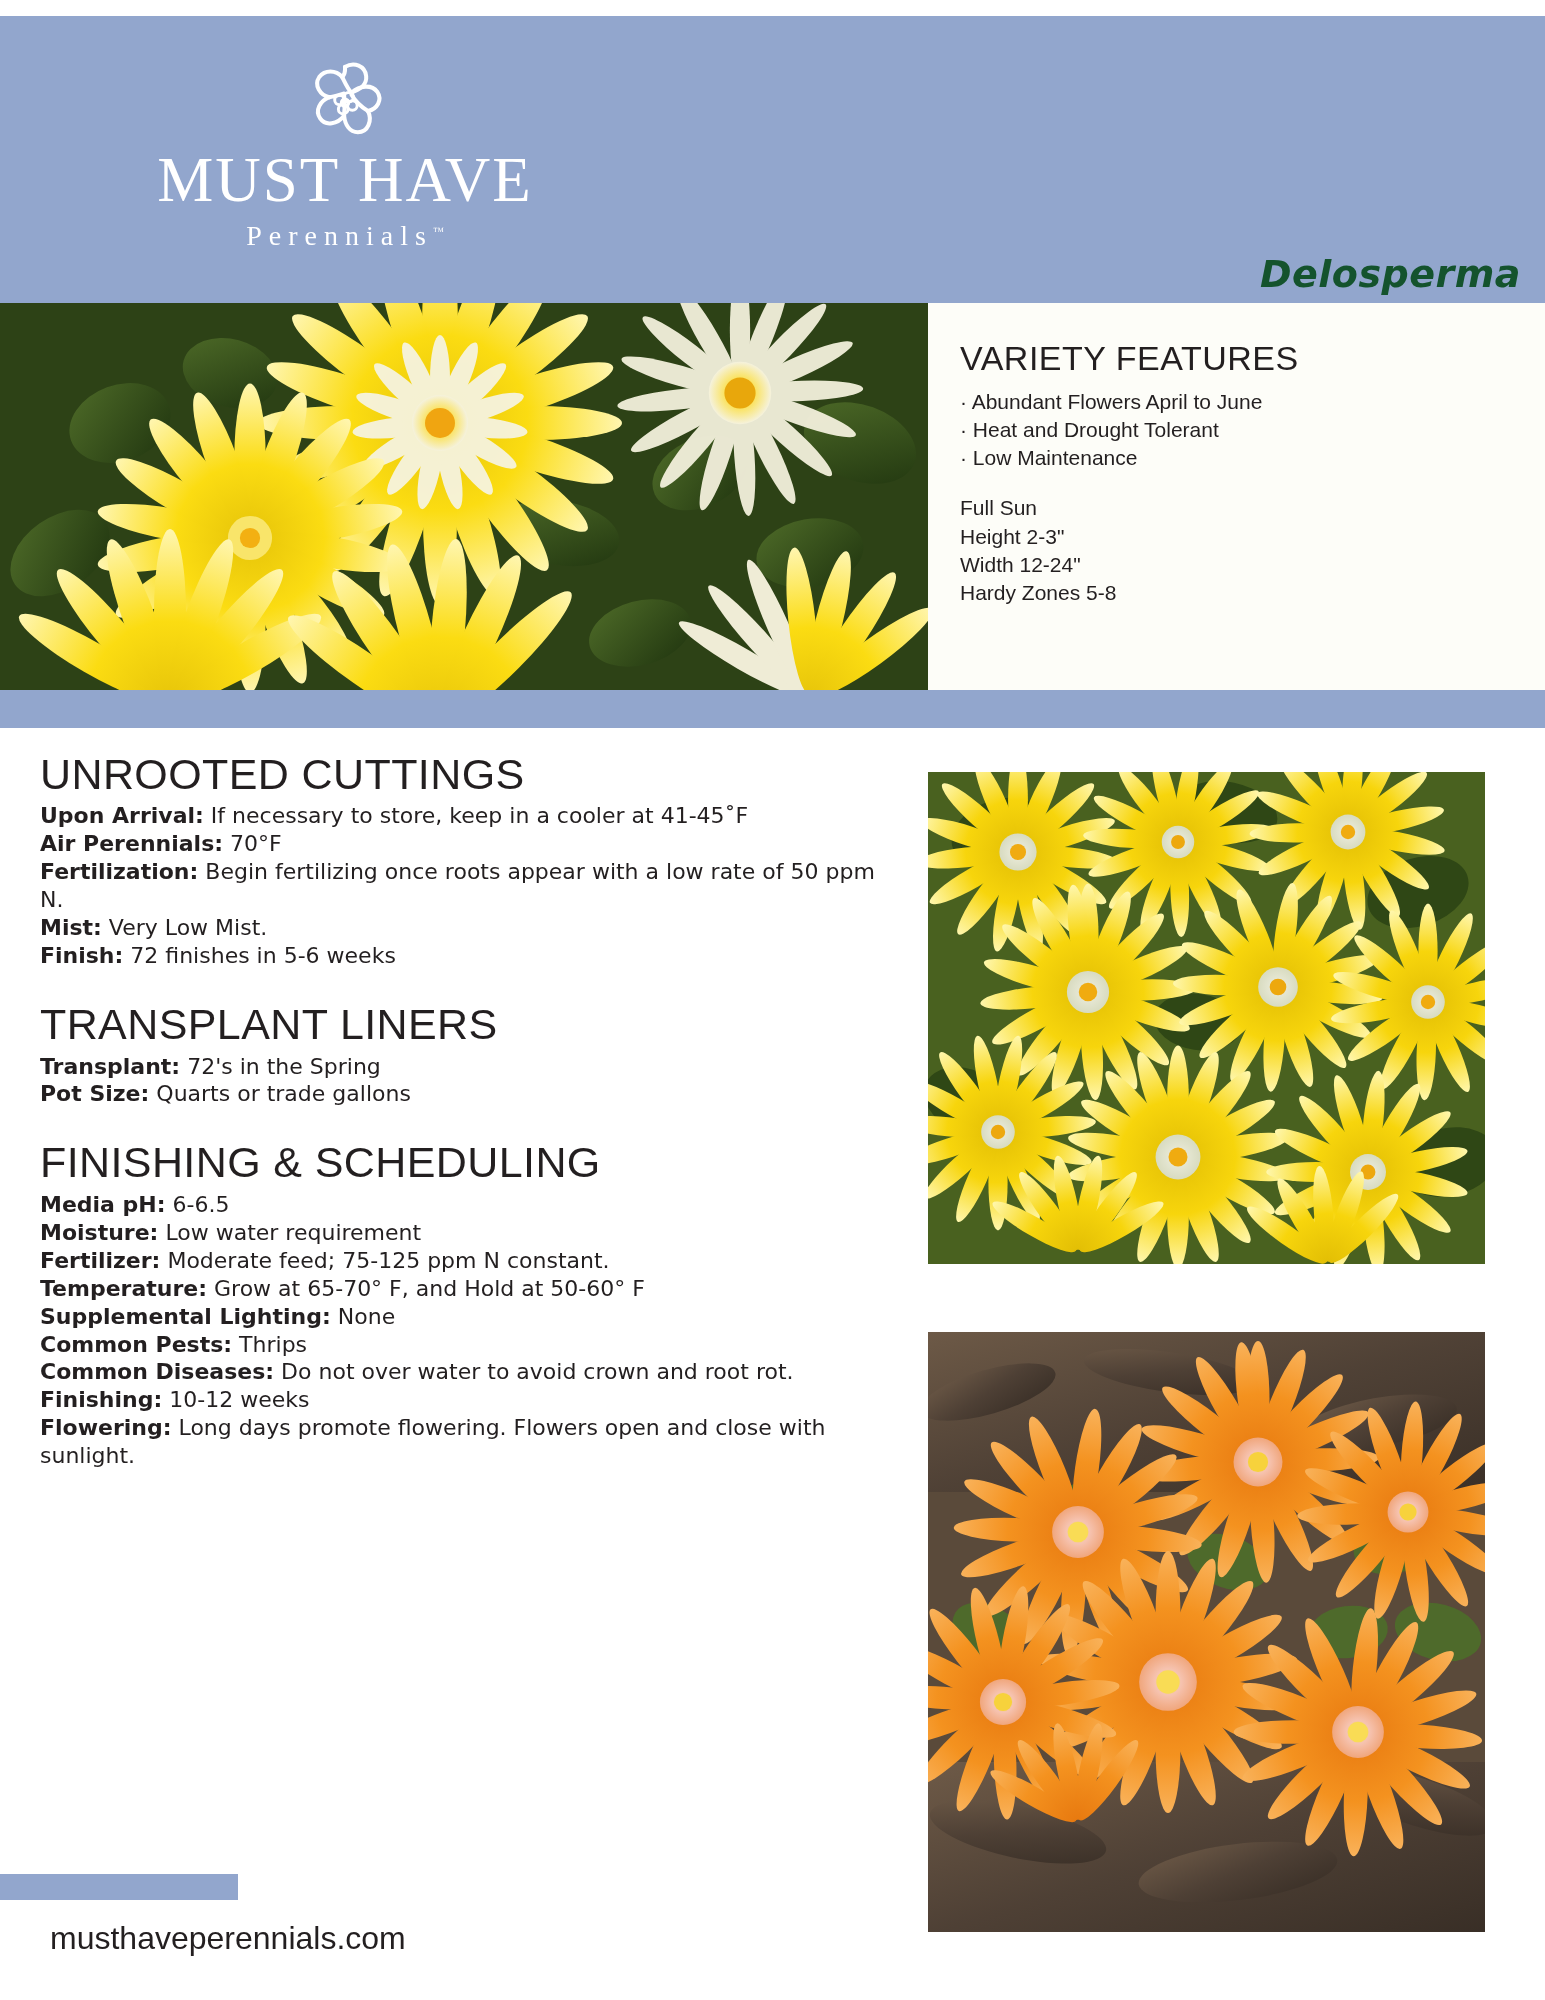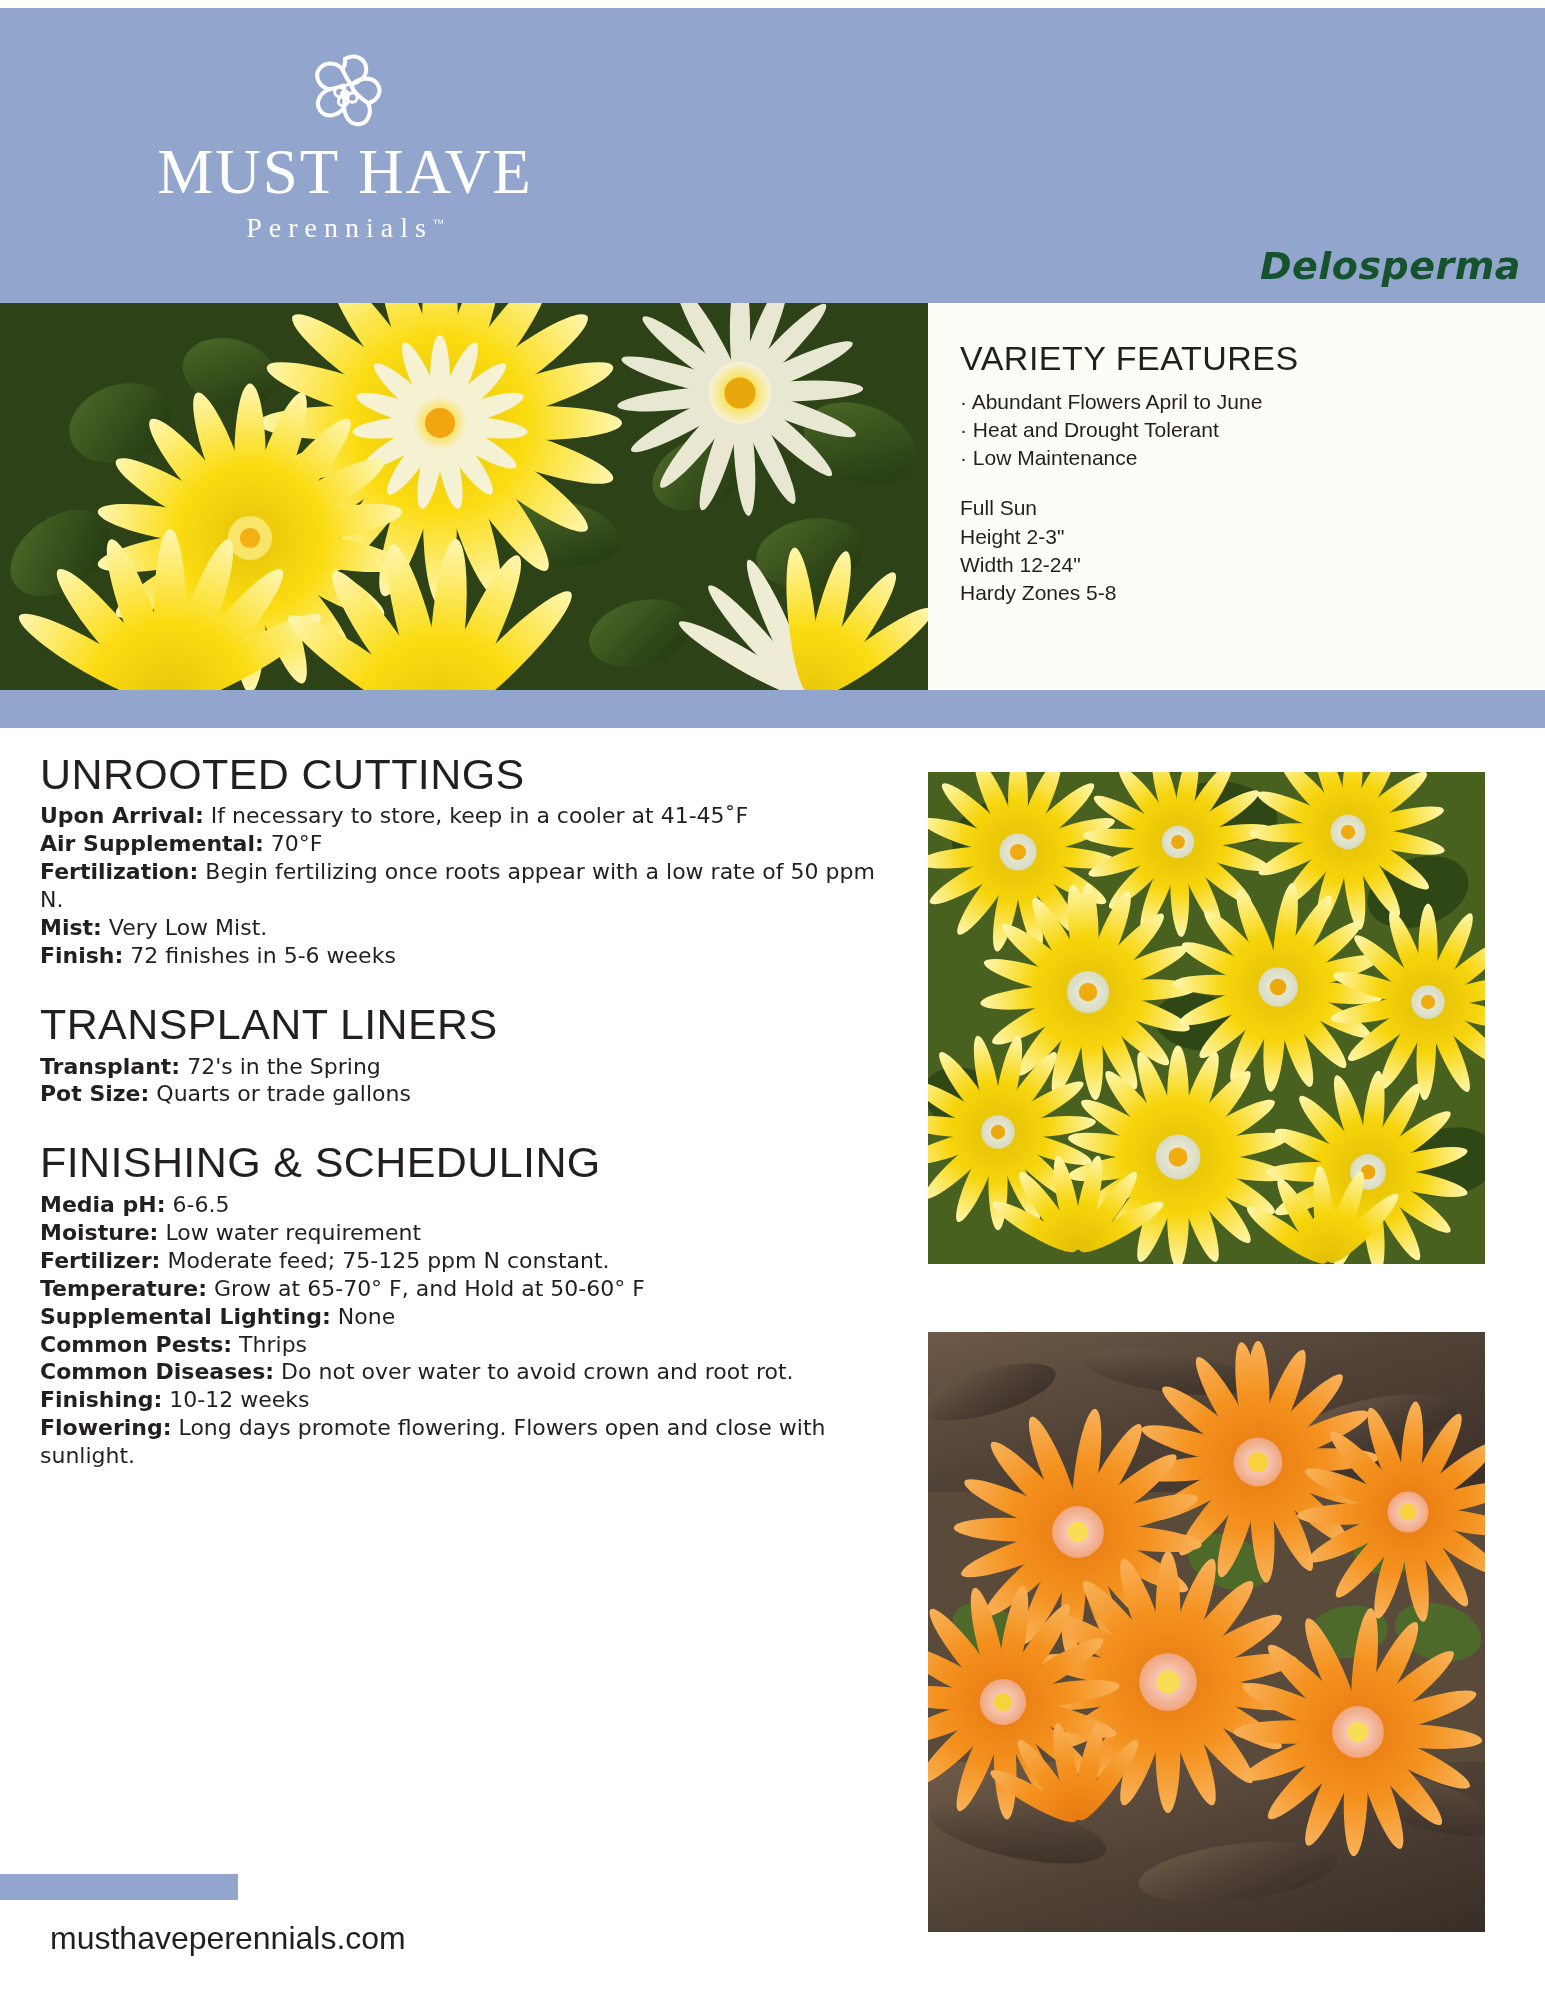--- a/index.html
+++ b/index.html
@@ -11,21 +11,21 @@
     width: 1545px;
     height: 2000px;
     position: relative;
     font-family: "DejaVu Sans", sans-serif;
     overflow: hidden;
   }
 
   
   .header-band {
     position: absolute;
-    left: 0; top: 8px;
+    left: 0; top: 16px;
     width: 1545px; height: 322px;
     background: #92a6cd;
   }
   .logo-block {
     position: absolute;
     left: 130px; top: 38px;
     width: 430px;
     text-align: center;
     color: #ffffff;
   }
@@ -373,21 +373,21 @@
   <div class="feature-line">Hardy Zones 5-8</div>
 </div>
 
 <div class="divider-band"></div>
 
 <div class="content-col">
 
   <div class="section">
     <div class="section-title">UNROOTED CUTTINGS</div>
     <div class="spec-line"><b>Upon Arrival:</b><span> If necessary to store, keep in a cooler at 41-45˚F</span></div>
-    <div class="spec-line"><b>Air Supplemental:</b><span> 70°F</span></div>
+    <div class="spec-line"><b>Air Perennials:</b><span> 70°F</span></div>
     <div class="spec-line"><b>Fertilization:</b><span> Begin fertilizing once roots appear with a low rate of 50 ppm N.</span></div>
     <div class="spec-line"><b>Mist:</b><span> Very Low Mist.</span></div>
     <div class="spec-line"><b>Finish:</b><span> 72 finishes in 5-6 weeks</span></div>
   </div>
 
   <div class="section">
     <div class="section-title">TRANSPLANT LINERS</div>
     <div class="spec-line"><b>Transplant:</b><span> 72's in the Spring</span></div>
     <div class="spec-line"><b>Pot Size:</b><span> Quarts or trade gallons</span></div>
   </div>

